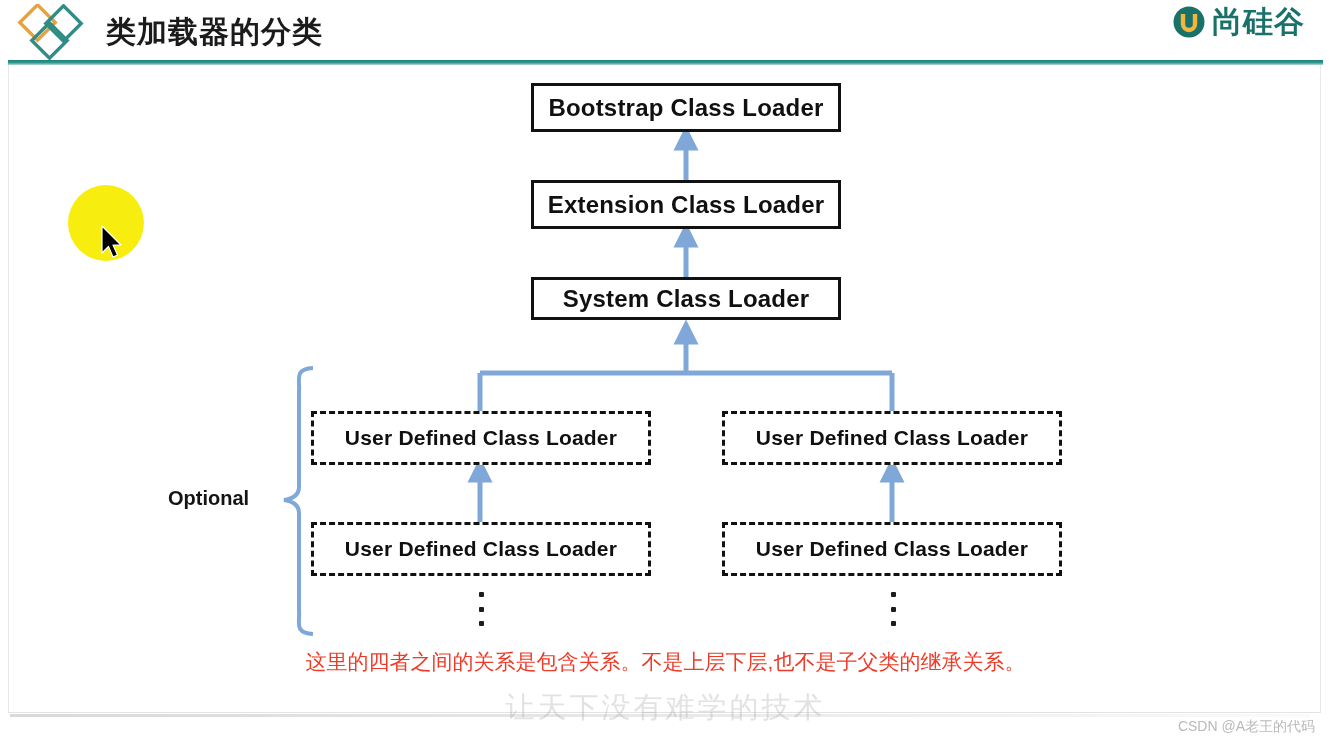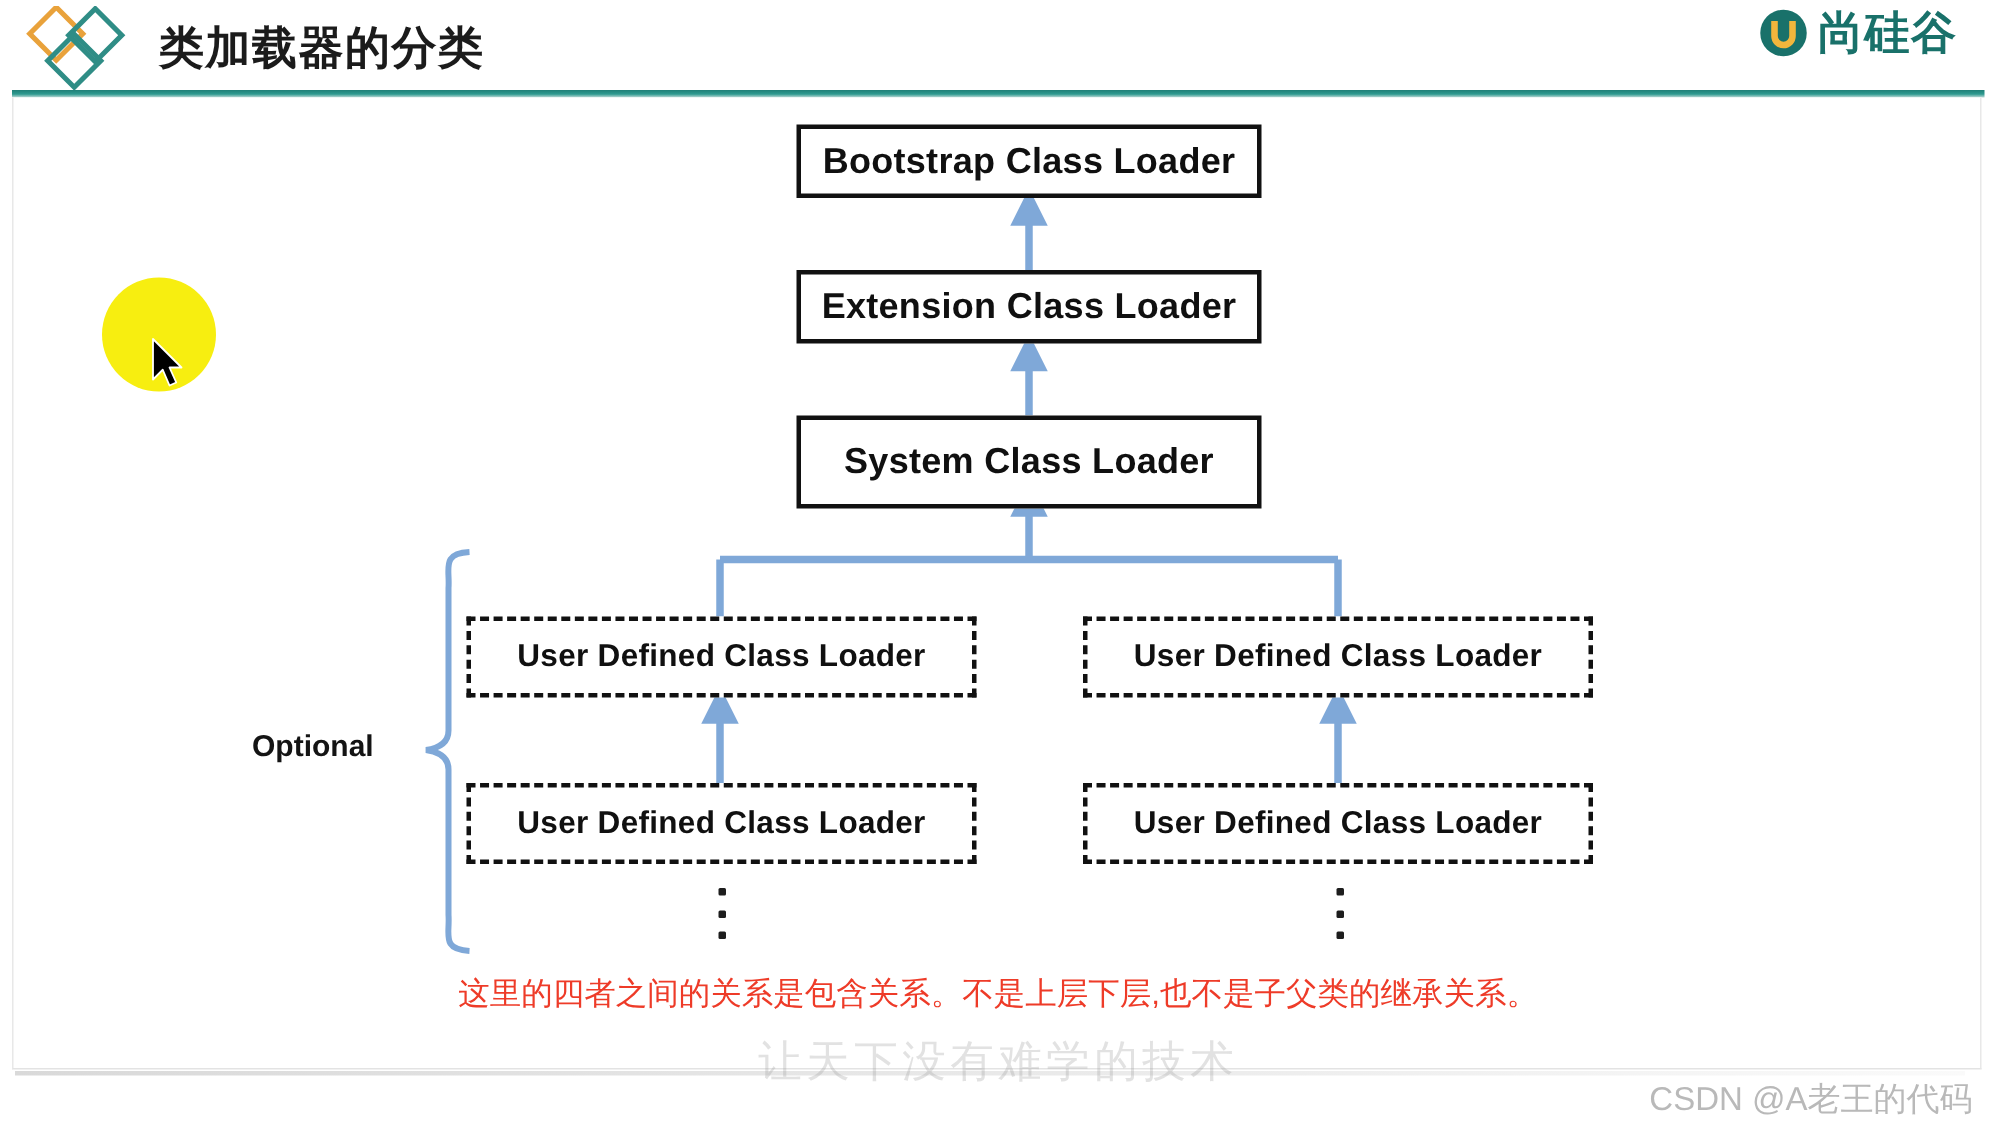--- a/index.html
+++ b/index.html
@@ -112,21 +112,21 @@
     letter-spacing: 0.2px;
   }
   .node.dashed {
     border: 3px dashed #111111;
     font-size: 21px;
     letter-spacing: 0.2px;
   }
 
   #n-bootstrap { left: 531px; top: 83px;  width: 310px; height: 49px; }
   #n-extension { left: 531px; top: 180px; width: 310px; height: 49px; }
-  #n-system    { left: 531px; top: 277px; width: 310px; height: 62px; }
+  #n-system    { left: 531px; top: 277px; width: 310px; height: 43px; }
 
   #n-udl-1 { left: 311px; top: 411px; width: 340px; height: 54px; }
   #n-udl-2 { left: 311px; top: 522px; width: 340px; height: 54px; }
   #n-udl-3 { left: 722px; top: 411px; width: 340px; height: 54px; }
   #n-udl-4 { left: 722px; top: 522px; width: 340px; height: 54px; }
 
   .ellipsis-dots {
     position: absolute;
     width: 10px;
     height: 34px;
@@ -186,21 +186,21 @@
     text-align: center;
     font-size: 29px;
     color: rgba(160,160,160,0.30);
     letter-spacing: 3px;
     white-space: nowrap;
   }
 
   #csdn-credit {
     position: absolute;
     right: 16px; top: 718px;
-    font-size: 22px;
+    font-size: 14px;
     color: #b9b9b9;
     white-space: nowrap;
   }
 </style>
 </head>
 <body>
 
 <div id="slide">
 
   <div id="header">

